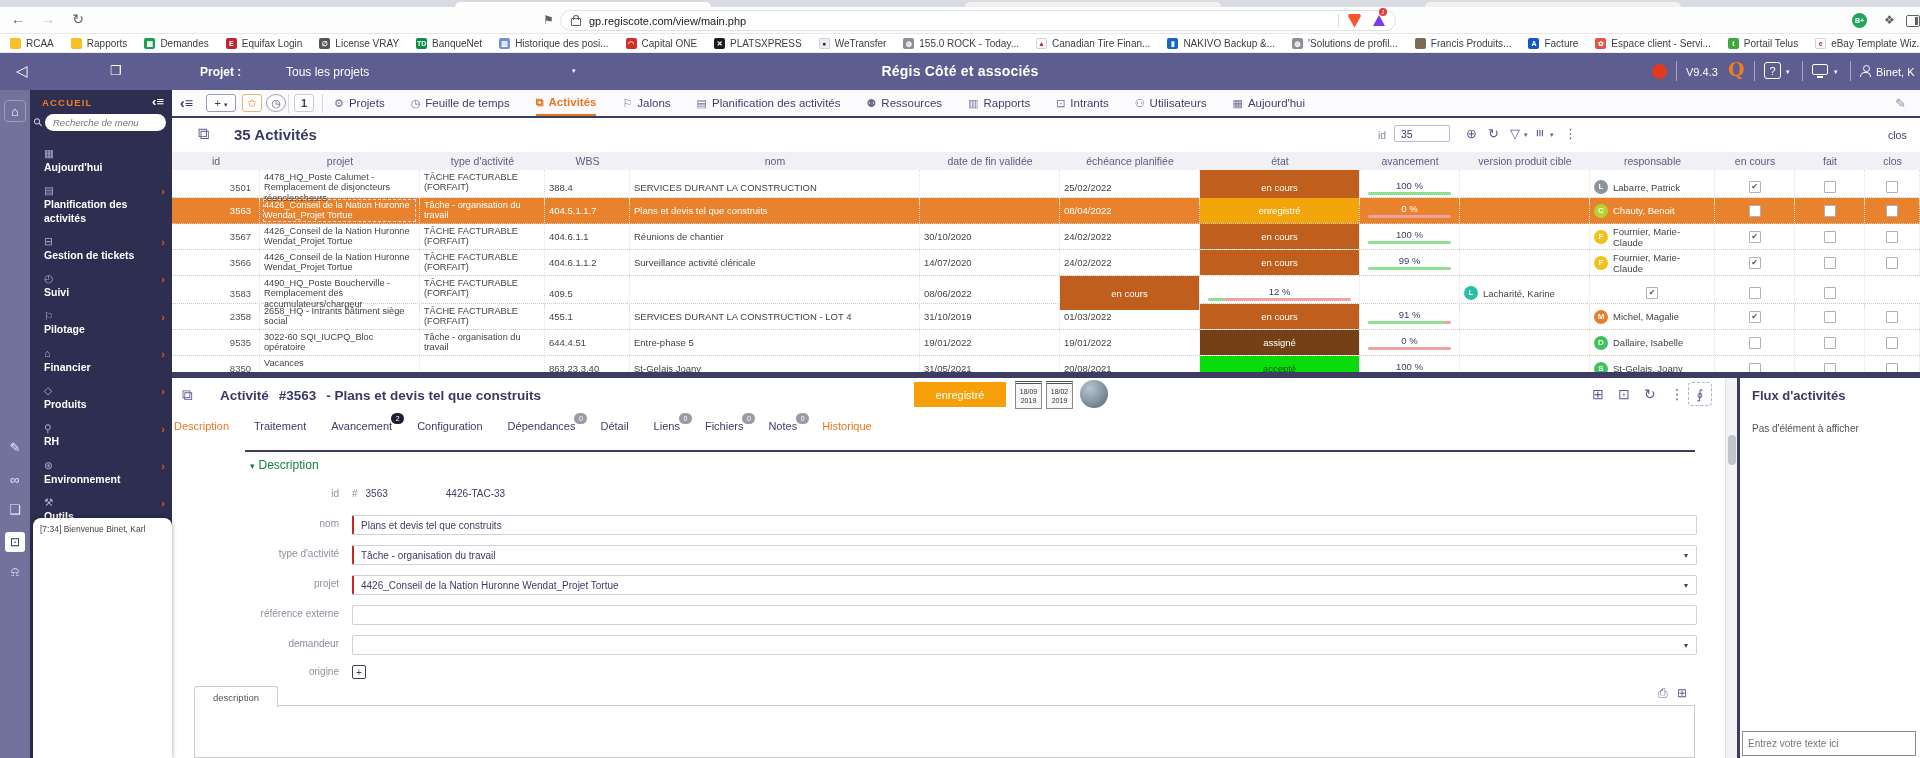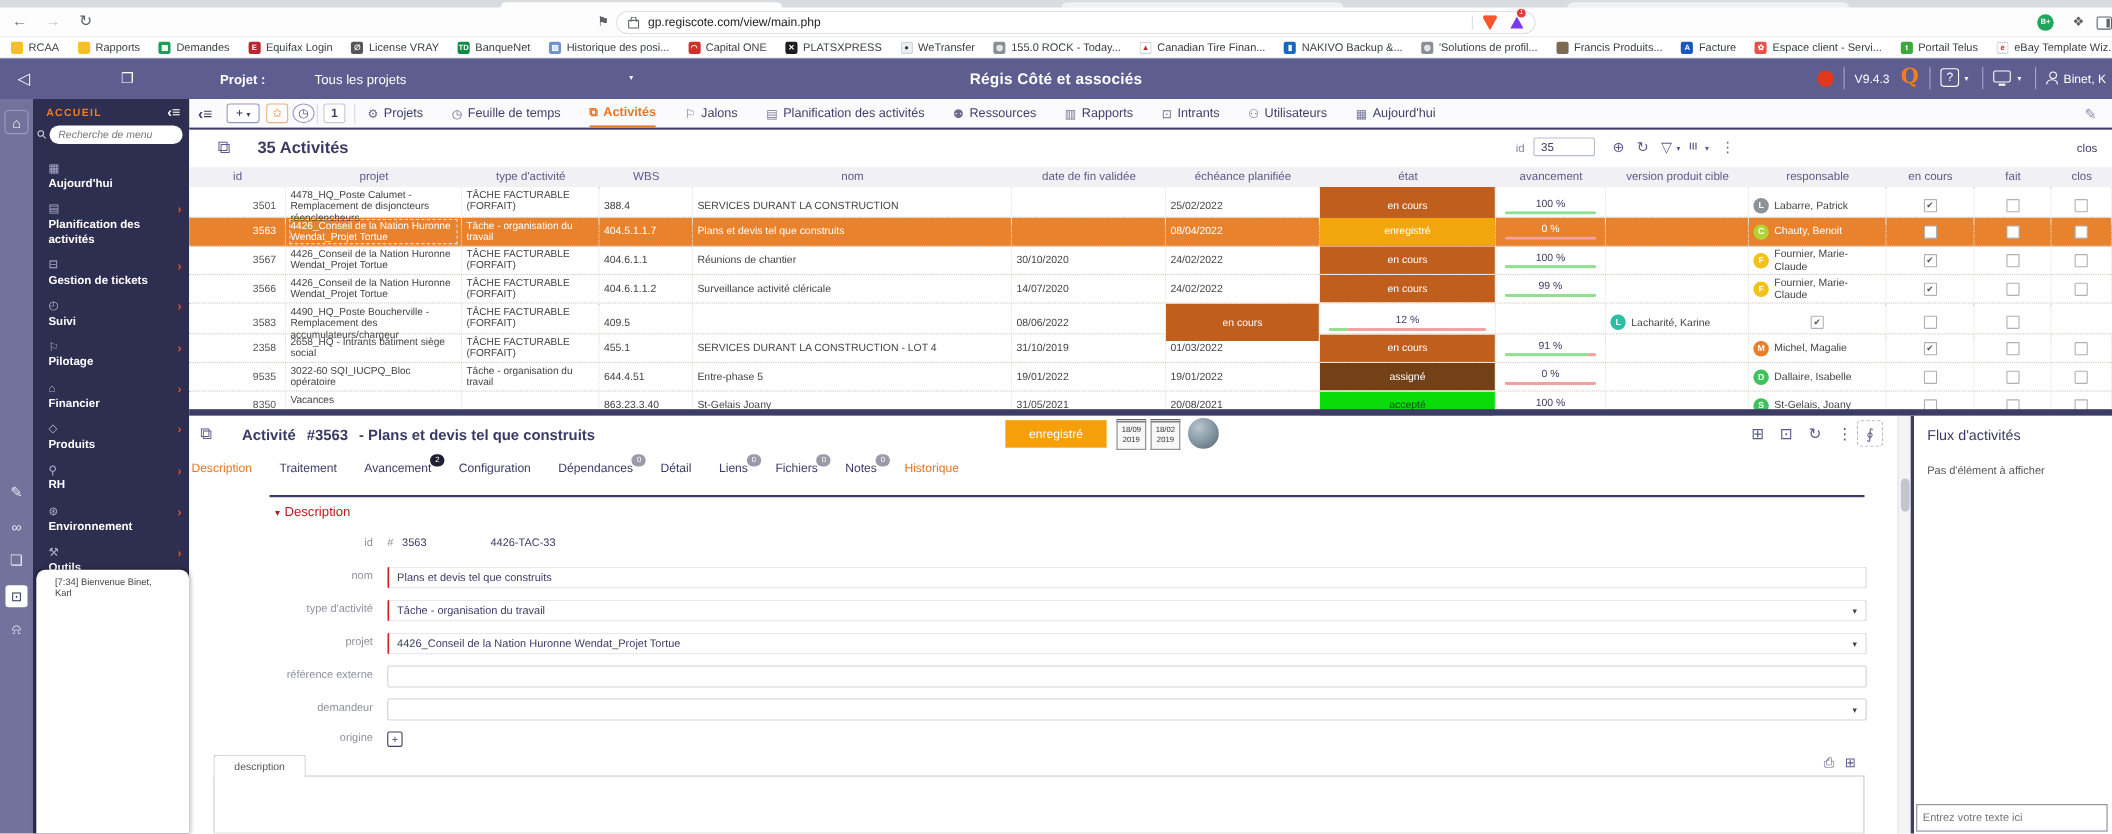--- a/index.html
+++ b/index.html
@@ -81,21 +81,21 @@
   .sb-accueil{position:absolute;left:12px;top:7px;color:#ef7d22;font-size:9.5px;font-weight:bold;letter-spacing:1.2px;}
   .sb-burger{position:absolute;right:8px;top:4px;color:#fff;font-size:13px;font-weight:bold;}
   .sb-search{position:absolute;left:0;top:24px;width:142px;height:18px;}
   .sb-mag{position:absolute;left:4px;top:2px;color:#cfcfe6;font-size:11px;display:inline-block;transform:rotate(-45deg);}
   .sb-input{position:absolute;left:15px;top:0;width:121px;height:17px;border-radius:9px;border:none;font-style:italic;font-size:9.5px;color:#999;padding:0 8px;box-sizing:border-box;font-family:"Liberation Sans",sans-serif;outline:none;}
   #menu{position:absolute;left:0;top:52px;width:142px;}
   .mi{position:relative;padding:5px 14px 5px 14px;color:#fff;font-weight:bold;font-size:10.5px;line-height:1.3;}
   .mi .ic{display:inline-block;width:17px;color:#b0b0d4;font-weight:normal;font-size:10.5px;vertical-align:top;}
   .mi .lb{display:inline-block;width:100px;}
   .mi .arr{position:absolute;right:7px;top:5px;color:#e8531e;font-weight:bold;font-size:11px;}
-  .chatbox{position:absolute;left:33px;top:518px;width:139px;height:240px;background:#fff;border-radius:8px 8px 0 0;box-shadow:0 0 5px rgba(0,0,0,.35);font-size:8.5px;color:#444;padding:6px 17px;box-sizing:border-box;z-index:6;}
+  .chatbox{position:absolute;left:33px;top:518px;width:139px;height:240px;background:#fff;border-radius:8px 8px 0 0;box-shadow:0 0 5px rgba(0,0,0,.35);font-size:8.5px;color:#444;padding:6px 7px;box-sizing:border-box;z-index:6;}
 
   
   .tablearea{position:absolute;left:172px;top:118px;width:1748px;height:254px;background:#fff;}
   .ta-icon{position:absolute;left:26px;top:7px;font-size:16px;color:#5b5b8e;}
   .ta-title{position:absolute;left:62px;top:8px;font-size:15px;font-weight:bold;color:#3a3a64;}
   .ta-idlabel{position:absolute;left:1206px;top:11px;font-size:10.5px;color:#8888a0;}
   .ta-idinput{position:absolute;left:1222px;top:7px;width:56px;height:17px;border:1px solid #b8bcd0;border-radius:2px;font-size:10.5px;color:#3c3c66;padding:0 6px;box-sizing:border-box;font-family:"Liberation Sans",sans-serif;outline:none;}
   .ta-ic{position:absolute;top:8px;font-size:13px;color:#5b5b8e;}
   .ta-cc{font-size:8px;letter-spacing:-1px;font-weight:bold;}
   .tinycaret{font-size:7px;color:#5b5b8e;position:absolute;top:13px;}
@@ -132,40 +132,40 @@
   .stamp{position:absolute;top:3px;width:27px;height:28px;border:1px solid #8a8a8a;border-top:3px double #555;background:#f8f8f8;text-align:center;font-size:7px;color:#333;line-height:1.35;padding-top:3px;box-sizing:border-box;}
   .dt-avatar{position:absolute;left:908px;top:2px;width:28px;height:28px;border-radius:50%;background:radial-gradient(circle at 35% 30%,#b9c5cd 0%,#8193a0 55%,#53606b 100%);}
   .dt-ic{position:absolute;top:8px;font-size:14px;color:#5b5b8e;}
   .dt-clip{position:absolute;left:1516px;top:4px;width:24px;height:24px;border:1px dashed #b0b0c8;border-radius:4px;text-align:center;line-height:23px;color:#5b5b8e;font-size:13px;box-sizing:border-box;}
   #dtabs{position:absolute;left:2px;top:36px;height:24px;display:flex;gap:25px;align-items:center;}
   .dtab{position:relative;font-size:11px;color:#3c3c66;white-space:nowrap;}
   .dtab.active,.dtab.hl{color:#e87722;}
   .dtab .bdg{position:absolute;top:-7px;right:-12px;min-width:11px;height:11px;border-radius:6px;background:#9a9aa8;color:#fff;font-size:7px;line-height:11px;text-align:center;padding:0 1px;}
   .dtab .bdg.dark{background:#1f1f33;}
   .dt-line{position:absolute;left:73px;top:72px;width:1450px;height:2px;background:#3c3c64;}
-  .dt-sec{position:absolute;left:78px;top:80px;font-size:12px;color:#b91c1c;}
+  .dt-sec{position:absolute;left:78px;top:80px;font-size:12px;color:#15803d;}
   .dt-sec .car{font-size:9px;margin-right:4px;}
   .flabel{position:absolute;left:0;width:167px;text-align:right;font-size:10px;color:#8f8f9e;}
   .finput{position:absolute;left:180px;width:1345px;height:20px;border:1px solid #d0d0da;border-radius:2px;font-size:10px;color:#3c3c66;padding:0 7px;box-sizing:border-box;background:#fff;font-family:"Liberation Sans",sans-serif;outline:none;}
   .req{border-left:2px solid #cc2222;}
   .fcaret{position:absolute;left:1512px;font-size:8px;color:#444;}
   .f-idrow{position:absolute;left:180px;top:110px;font-size:10px;color:#3c3c66;}
   .f-idrow .hash{color:#8f8f9e;margin-right:8px;}
   .f-idrow .code{margin-left:58px;}
   .fplus{position:absolute;left:180px;top:287px;width:14px;height:14px;border:1px solid #3c3c64;border-radius:2px;text-align:center;line-height:13px;font-size:10px;color:#3c3c64;box-sizing:border-box;}
   .dtabbox{position:absolute;left:22px;top:308px;width:82px;height:20px;border:1px solid #ccc;border-bottom:none;border-radius:3px 3px 0 0;font-size:9.5px;color:#555;display:flex;align-items:center;justify-content:center;background:#fff;z-index:2;}
   .dprint{position:absolute;left:1486px;top:308px;font-size:12px;color:#5b5b8e;}
   .dgrid{position:absolute;left:1505px;top:308px;font-size:12px;color:#5b5b8e;letter-spacing:-2px;}
   .dtext{position:absolute;left:22px;top:327px;width:1501px;height:53px;border:1px solid #ccc;resize:none;box-sizing:border-box;outline:none;}
 
   
   .vscroll{position:absolute;left:1725px;top:378px;width:12px;height:380px;background:#f4f4f6;border-left:1px solid #e4e4e8;box-sizing:border-box;}
   .vthumb{position:absolute;left:2px;top:57px;width:8px;height:30px;background:#c4c4cc;border-radius:4px;}
   .flux{position:absolute;left:1737px;top:378px;width:183px;height:380px;background:#fff;border-left:3px solid #3c3c64;box-sizing:border-box;}
-  .fx-title{margin:10px 0 0 12px;font-size:13px;font-weight:normal;color:#3a3a64;}
+  .fx-title{margin:10px 0 0 12px;font-size:13px;font-weight:bold;color:#3a3a64;}
   .fx-empty{margin:20px 0 0 12px;font-size:10px;color:#555;}
   .fx-input{position:absolute;left:2px;bottom:2px;width:174px;height:25px;border:1px solid #8a8a9a;font-size:10px;color:#333;padding:0 5px;box-sizing:border-box;font-family:"Liberation Sans",sans-serif;outline:none;}
 </style>
 </head>
 <body>
 
 <div id="app">
 
   <div class="tabstrip">
     <div class="tseg" style="left:455px;width:256px"></div>

